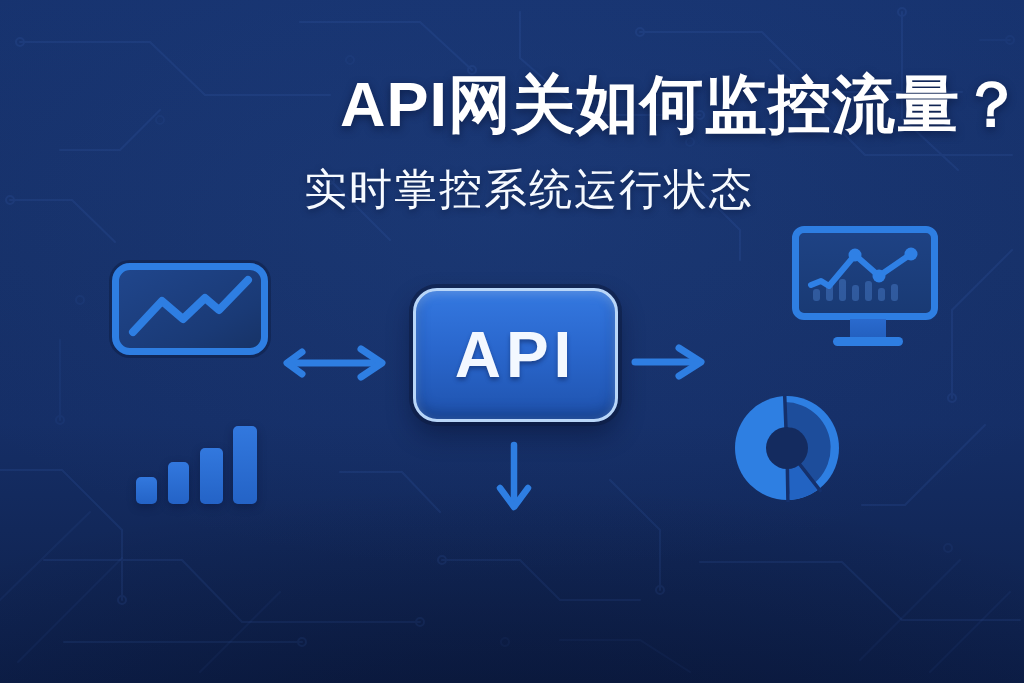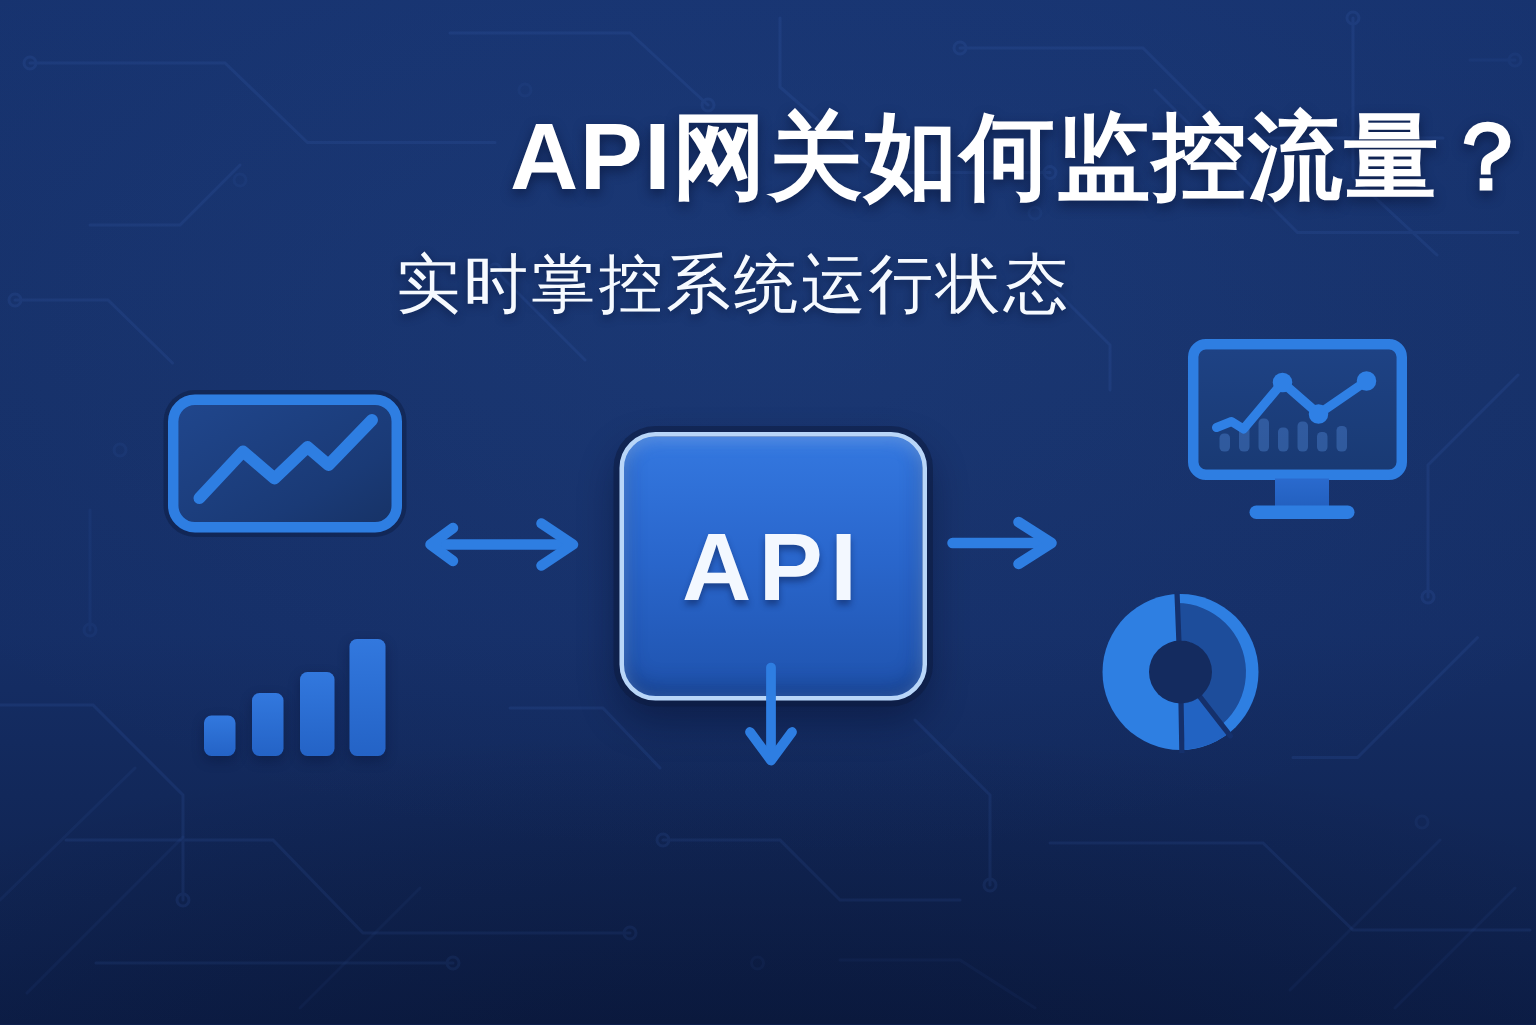--- a/index.html
+++ b/index.html
@@ -26,32 +26,33 @@
     font-size:63px;font-weight:800;letter-spacing:1px;
     text-shadow:0 3px 8px rgba(5,15,45,.55);
     white-space:nowrap;
   }
   .subtitle{
     position:absolute;left:0;top:161px;width:978px;margin:0;
     text-align:center;color:#f6faff;
     font-size:43px;font-weight:500;letter-spacing:2px;
     text-shadow:0 2px 6px rgba(5,15,45,.5);
     white-space:nowrap;
+    padding-left:40px;
   }
   
   .chart-card{
     position:absolute;left:112px;top:263px;width:156px;height:92px;
     box-sizing:border-box;border:7px solid #2e7ee2;border-radius:18px;
     background:linear-gradient(150deg,#20468c 0%,#1a3a76 70%,#173367 100%);
     box-shadow:0 0 0 3px rgba(9,20,50,.35);
   }
   .chart-card svg{position:absolute;inset:0;}
   
   .api-box{
-    position:absolute;left:413px;top:288px;width:205px;height:179px;
+    position:absolute;left:413px;top:288px;width:205px;height:134px;
     box-sizing:border-box;border:3px solid #b9d6f8;border-radius:24px;
     background:linear-gradient(180deg,#3478e0 0%,#2a67cd 45%,#1f53ae 100%);
     box-shadow:0 0 0 4px rgba(12,26,62,.5),0 12px 26px rgba(4,12,40,.45),
                inset 0 3px 10px rgba(170,205,255,.35),inset 0 -6px 14px rgba(8,25,70,.35);
     display:flex;align-items:center;justify-content:center;
   }
   .api-label{
     color:#f3f8ff;font-size:64px;font-weight:800;letter-spacing:5px;
     text-shadow:0 3px 4px rgba(8,25,70,.45);
     line-height:1;

